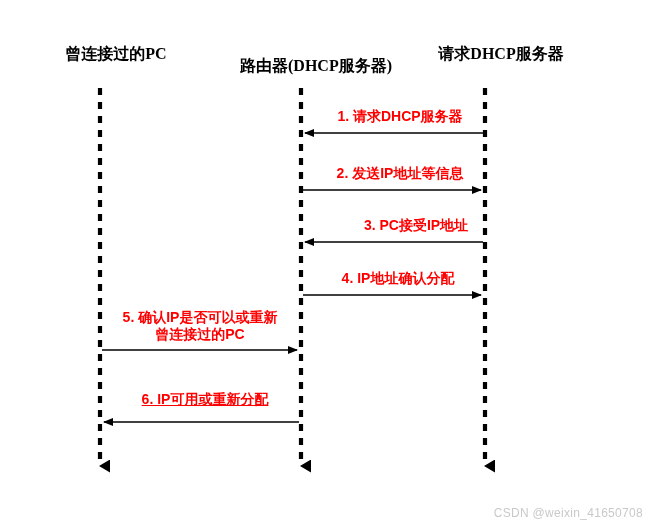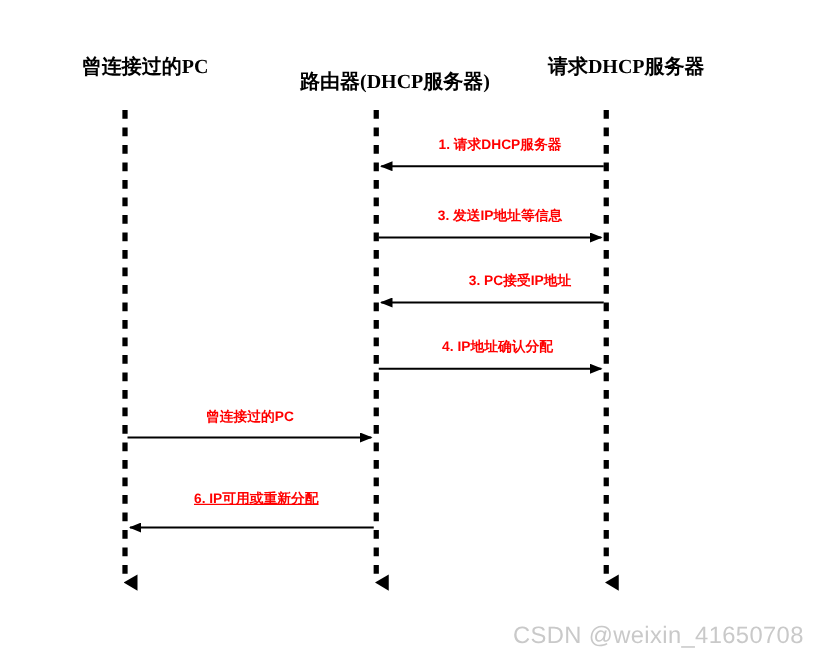--- a/index.html
+++ b/index.html
@@ -34,33 +34,33 @@
     letter-spacing: 0px;
     line-height: 1;
   }
 
   .msg-label {
     position: absolute;
     transform: translateX(-50%);
     white-space: nowrap;
     color: #ff0000;
     font-family: "Liberation Sans", "DejaVu Sans", sans-serif;
-    font-size: 11px;
+    font-size: 14px;
     font-weight: 700;
     line-height: 17px;
     text-align: center;
   }
 
   .watermark {
     position: absolute;
     right: 10px;
     bottom: 6px;
     color: #c9c9c9;
     font-family: "Liberation Sans", "DejaVu Sans", sans-serif;
-    font-size: 19px;
+    font-size: 12px;
     font-weight: 400;
     letter-spacing: 0.3px;
     white-space: nowrap;
   }
 </style>
 </head>
 <body>
 
 <svg id="canvas" viewBox="0 0 653 526" width="653" height="526" xmlns="http://www.w3.org/2000/svg">
   <defs>
@@ -89,22 +89,22 @@
     <line x1="102" y1="350" x2="297" y2="350" stroke="#000000" stroke-width="1.6" marker-end="url(#arrow-right)"></line>
     <line x1="299" y1="422" x2="104" y2="422" stroke="#000000" stroke-width="1.6" marker-end="url(#arrow-left)"></line>
   </g>
 </svg>
 
 <div class="actor-label" style="left:116px; top:46px;">曾连接过的PC</div>
 <div class="actor-label" style="left:316px; top:58px;">路由器(DHCP服务器)</div>
 <div class="actor-label" style="left:501px; top:46px;">请求DHCP服务器</div>
 
 <div class="msg-label" style="left:400px; top:108px;">1. 请求DHCP服务器</div>
-<div class="msg-label" style="left:400px; top:165px;">3. 发送IP地址等信息</div>
+<div class="msg-label" style="left:400px; top:165px;">2. 发送IP地址等信息</div>
 <div class="msg-label" style="left:416px; top:217px;">3. PC接受IP地址</div>
 <div class="msg-label" style="left:398px; top:270px;">4. IP地址确认分配</div>
 <div class="msg-label" style="left:200px; top:309px;">
-  <br>
+  <span>5. 确认IP是否可以或重新</span><br>
   <span>曾连接过的PC</span>
 </div>
 <div class="msg-label" style="left:205px; top:391px;text-decoration:underline;">6. IP可用或重新分配</div>
 
 <div class="watermark">CSDN @weixin_41650708</div>
 
 </body></html>

